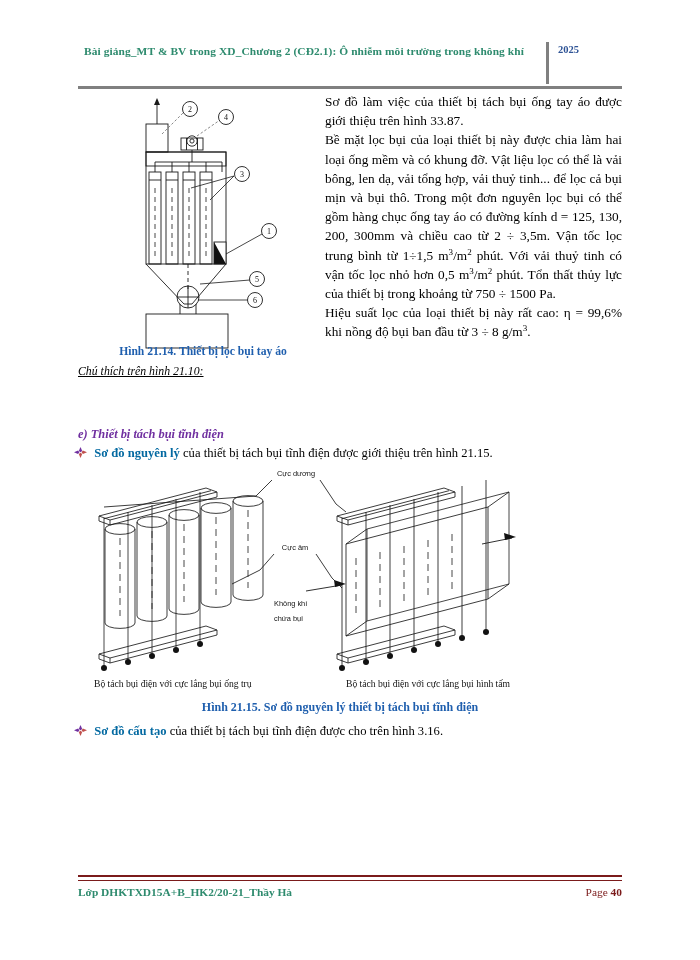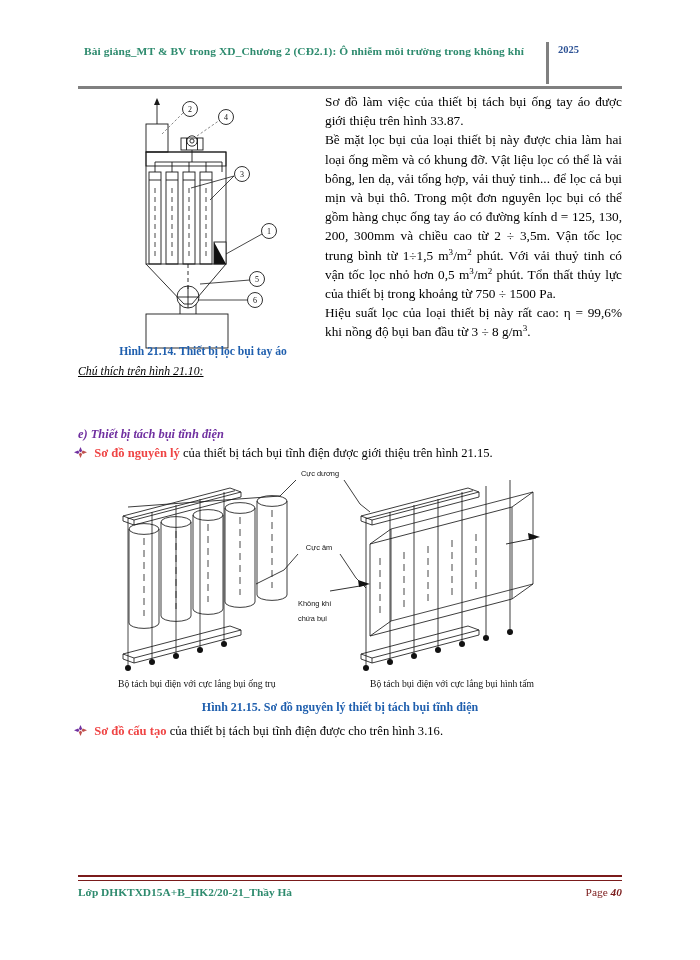--- a/index.html
+++ b/index.html
@@ -150,27 +150,27 @@
     display: inline-block;
     width: 13px;
     height: 11px;
     position: relative;
     vertical-align: -1px;
     margin-right: 4px;
   }
   .bullet-ico svg { display: block; }
   .bullet-strong {
     font-weight: bold;
-    color: #ef4444;
+    color: #0369a1;
   }
 
   
   .fig2 {
     position: absolute;
-    left: 108px;
+    left: 84px;
     top: 466px;
     width: 540px;
     height: 228px;
     text-decoration: underline;
   }
   .fig2 svg { display: block; }
 
   .fig2-caption {
     position: absolute;
     left: 68px;
@@ -210,21 +210,21 @@
     font-family: "Liberation Serif", serif;
   }
   .footer-right {
     position: absolute;
     right: 78px;
     top: 886px;
     font-size: 11.4px;
     color: #7b1b1b;
     font-family: "Liberation Serif", serif;
   }
-  .footer-right .pg-num { font-weight: bold; font-style: italic; }
+  .footer-right .pg-num { font-weight: bold; }
 
   .dtxt { font-family: "Liberation Sans", sans-serif; font-size: 7.4px; fill:#111; }
   .dnum { font-family: "Liberation Serif", serif; font-size: 8px; fill:#111; }
   .cap-sm { font-family: "Liberation Serif", serif; font-size: 9.6px; fill:#111; }
 </style>
 </head>
 <body>
 
 <div class="page">
 

